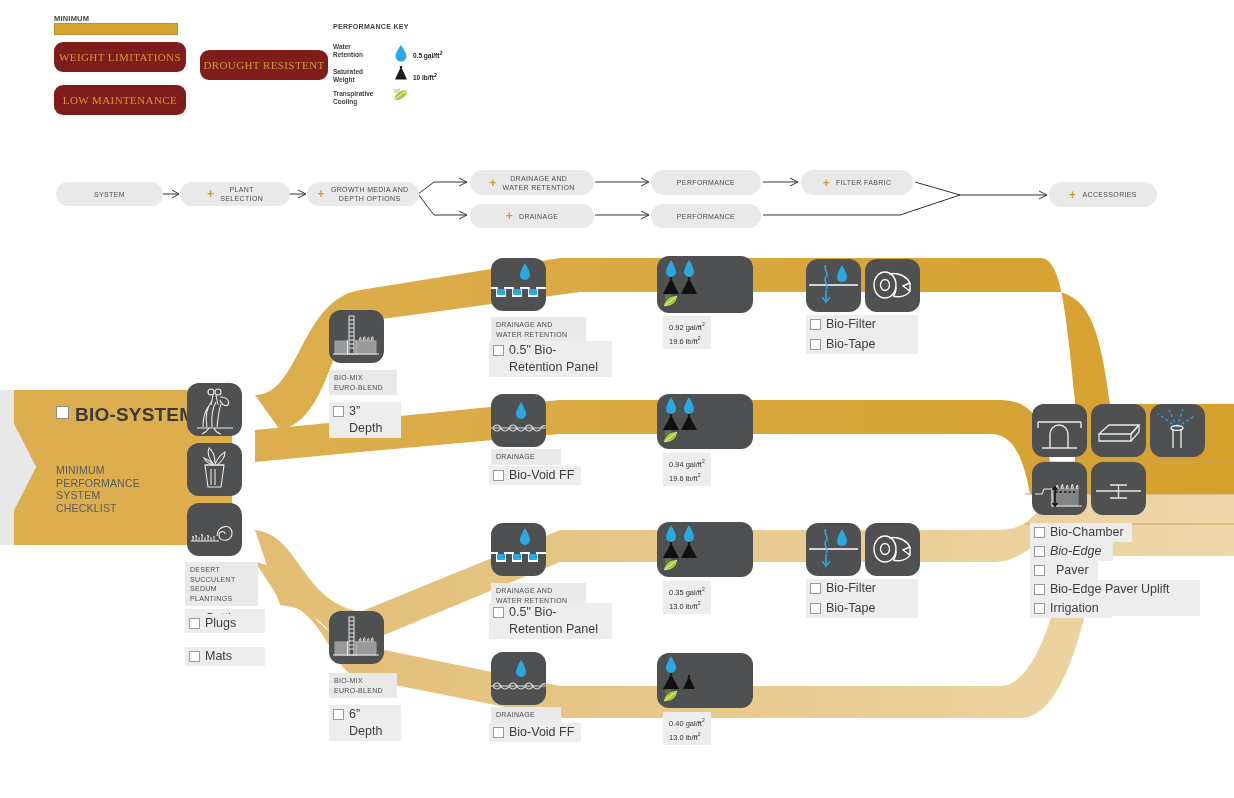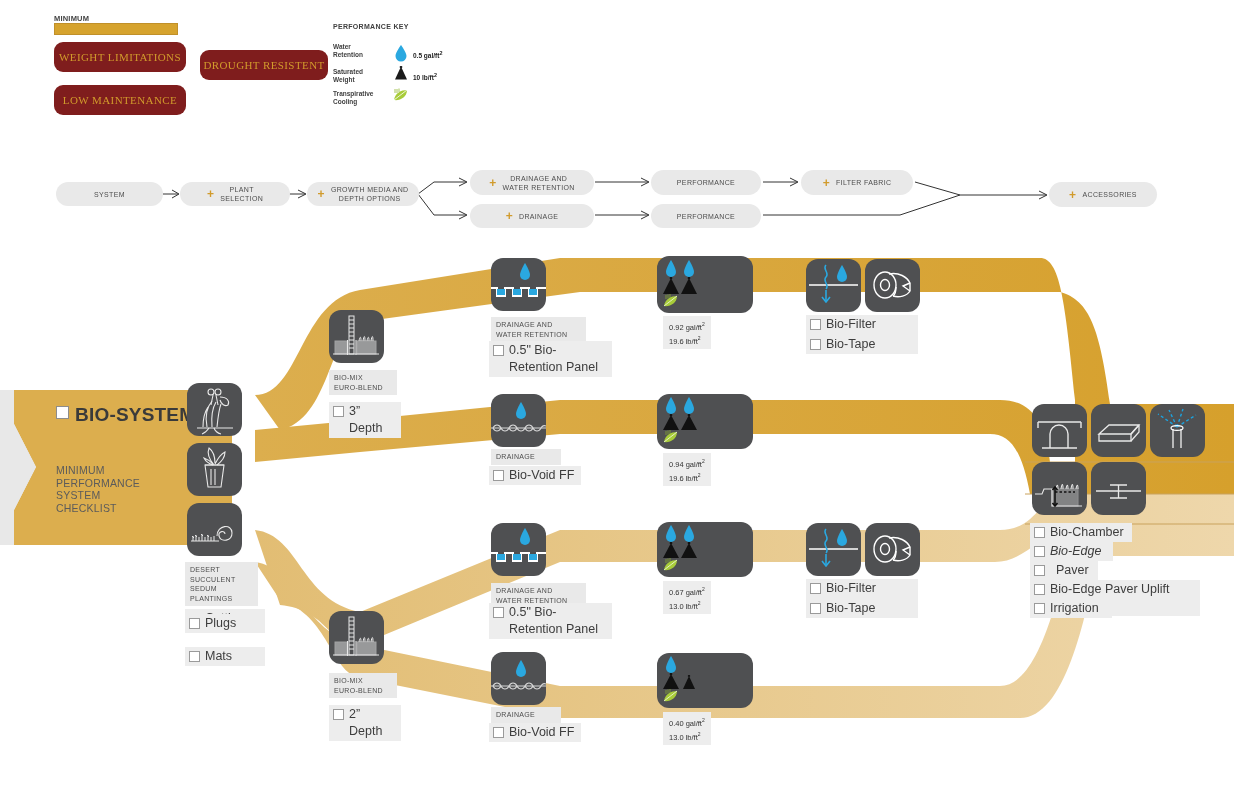--- a/index.html
+++ b/index.html
@@ -324,21 +324,21 @@
       <path d="M27,30 L27,45 M18.5,30 L18.5,45"></path>
     </g>
   </svg>
 </div>
 <div class="abs cap" style="left:329px;top:673px;width:58px;">
   <div>BIO-MIX</div>
   <div>EURO-BLEND</div>
 </div>
 <div class="abs chk" style="left:329px;top:705px;width:62px;">
   <span class="box"></span>
-    <span>2” Depth</span>
+    <span>6” Depth</span>
 </div>
 
 <div class="tile" style="left:491px;top:258px;width:55px;height:53px;">
   <svg width="55" height="53" viewBox="0 0 55 53">
     <path d="M34 5 C34 5 29 13 29 17 A5 5 0 0 0 39 17 C39 13 34 5 34 5 Z" fill="#2aa8e0"></path>
     <path d="M0,30 L6,30 L6,38 L14,38 L14,30 L22,30 L22,38 L30,38 L30,30 L38,30 L38,38 L46,38 L46,30 L55,30" stroke="#ffffff" stroke-width="2" fill="none"></path>
     <path d="M6,31 L14,31 L14,37 L6,37 Z M22,31 L30,31 L30,37 L22,37 Z M38,31 L46,31 L46,37 L38,37 Z" fill="#2aa8e0"></path>
   </svg>
 </div>
 <div class="abs cap" style="left:491px;top:317px;width:85px;">
@@ -445,21 +445,21 @@
     <path d="M14 21 L6 36 L22 36 Z" fill="#111"></path>
       <rect x="12.6" y="20" width="2.8" height="2" rx="1" fill="#111"></rect>
     <path d="M32 21 L24 36 L40 36 Z" fill="#111"></path>
       <rect x="30.6" y="20" width="2.8" height="2" rx="1" fill="#111"></rect>
     <path d="M20 38 C14 38 8 41 7 48 C13 49 20 45 20 38 Z" fill="#a8cc3a"></path>
     <path d="M7,48 L20,38" stroke="#ffffff" stroke-width="0.7"></path>
     <path d="M9,41 L9,37 M11,40.5 L11,36.5 M13,40 L13,36" stroke="#8fb52e" stroke-width="0.7"></path>
   </svg>
 </div>
 <div class="abs perfval" style="left:663px;top:581px;">
-  <div><span>0.67 gal/ft</span><sup>2</sup></div>
+  <div><span>0.35 gal/ft</span><sup>2</sup></div>
   <div><span>13.0 lb/ft</span><sup>2</sup></div>
 </div>
 
 <div class="tile" style="left:657px;top:653px;width:96px;height:55px;">
   <svg width="96" height="55" viewBox="0 0 96 55">
     <path d="M14 3 C14 3 9 11 9 15 A5 5 0 0 0 19 15 C19 11 14 3 14 3 Z" fill="#2aa8e0"></path>
     <path d="M14 21 L6 36 L22 36 Z" fill="#111"></path>
       <rect x="12.6" y="20" width="2.8" height="2" rx="1" fill="#111"></rect>
     <path d="M32 23 L26 36 L38 36 Z" fill="#111"></path>
       <rect x="30.8" y="22" width="2.4" height="1.8" rx=".9" fill="#111"></rect>

